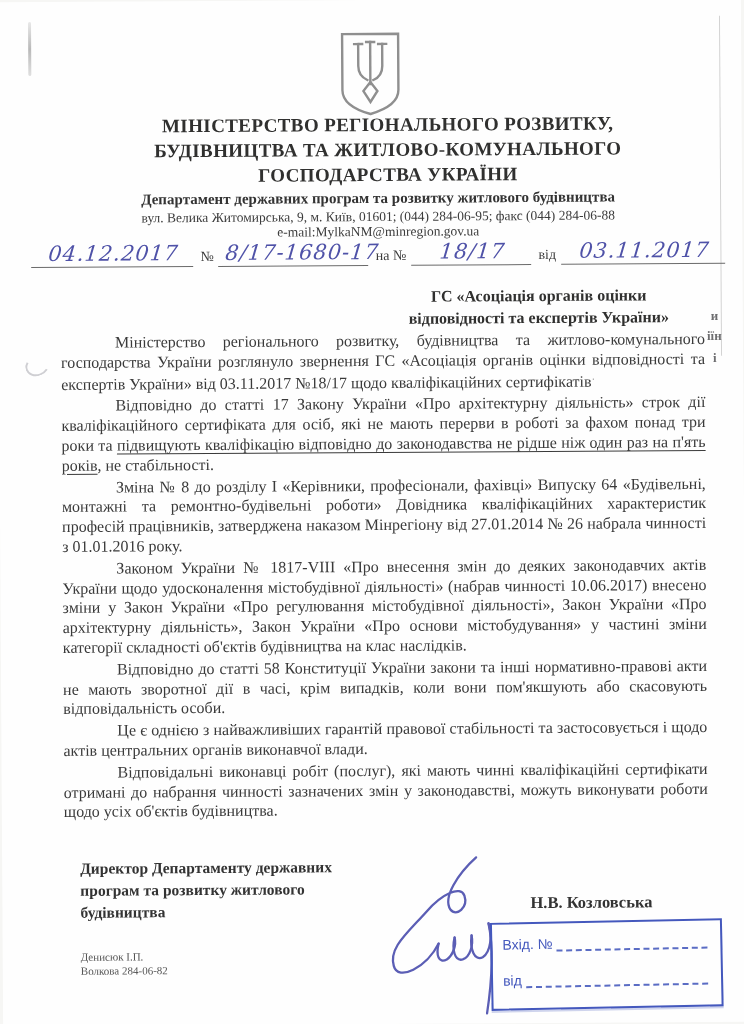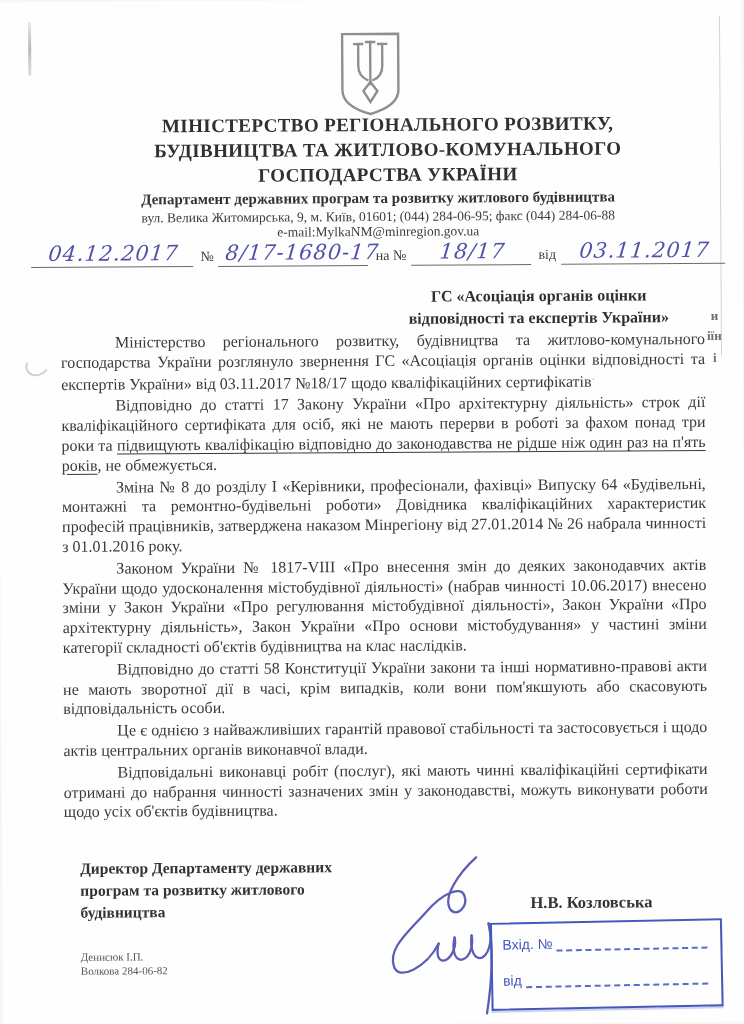--- a/index.html
+++ b/index.html
@@ -121,21 +121,21 @@
     <div>ГС «Асоціація органів оцінки</div>
     <div>відповідності та експертів України»</div>
   </div>
 
   <div class="frag frag1">и</div>
   <div class="frag frag2">іїн</div>
   <div class="frag frag3">і</div>
 
   <div class="body-text">
     <p><span>Міністерство регіонального розвитку, будівництва та житлово-комунального господарства України розглянуло звернення ГС «Асоціація органів оцінки відповідності та експертів України» від 03.11.2017 №18/17 щодо кваліфікаційних сертифікатів</span><span class="p1-mark">·</span></p>
-    <p><span>Відповідно до статті 17 Закону України «Про архітектурну діяльність» строк дії кваліфікаційного сертифіката для осіб, які не мають перерви в роботі за фахом понад три роки та </span><span class="u">підвищують кваліфікацію відповідно до законодавства не рідше ніж один раз на п'ять років</span><span>, не обмежується.</span></p>
+    <p><span>Відповідно до статті 17 Закону України «Про архітектурну діяльність» строк дії кваліфікаційного сертифіката для осіб, які не мають перерви в роботі за фахом понад три роки та </span><span class="u">підвищують кваліфікацію відповідно до законодавства не рідше ніж один раз на п'ять років</span><span>, не стабільності.</span></p>
     <p>Зміна № 8 до розділу І «Керівники, професіонали, фахівці» Випуску 64 «Будівельні, монтажні та ремонтно-будівельні роботи» Довідника кваліфікаційних характеристик професій працівників, затверджена наказом Мінрегіону від 27.01.2014 № 26 набрала чинності з 01.01.2016 року.</p>
     <p>Законом України № 1817-VIII «Про внесення змін до деяких законодавчих актів України щодо удосконалення містобудівної діяльності» (набрав чинності 10.06.2017) внесено зміни у Закон України «Про регулювання містобудівної діяльності», Закон України «Про архітектурну діяльність», Закон України «Про основи містобудування» у частині зміни категорії складності об'єктів будівництва на клас наслідків.</p>
     <p>Відповідно до статті 58 Конституції України закони та інші нормативно-правові акти не мають зворотної дії в часі, крім випадків, коли вони пом'якшують або скасовують відповідальність особи.</p>
     <p>Це є однією з найважливіших гарантій правової стабільності та застосовується і щодо актів центральних органів виконавчої влади.</p>
     <p>Відповідальні виконавці робіт (послуг), які мають чинні кваліфікаційні сертифікати отримані до набрання чинності зазначених змін у законодавстві, можуть виконувати роботи щодо усіх об'єктів будівництва.</p>
   </div>
 
   <div class="sig-position">
     <div>Директор Департаменту державних</div>
     <div>програм та розвитку житлового</div>

